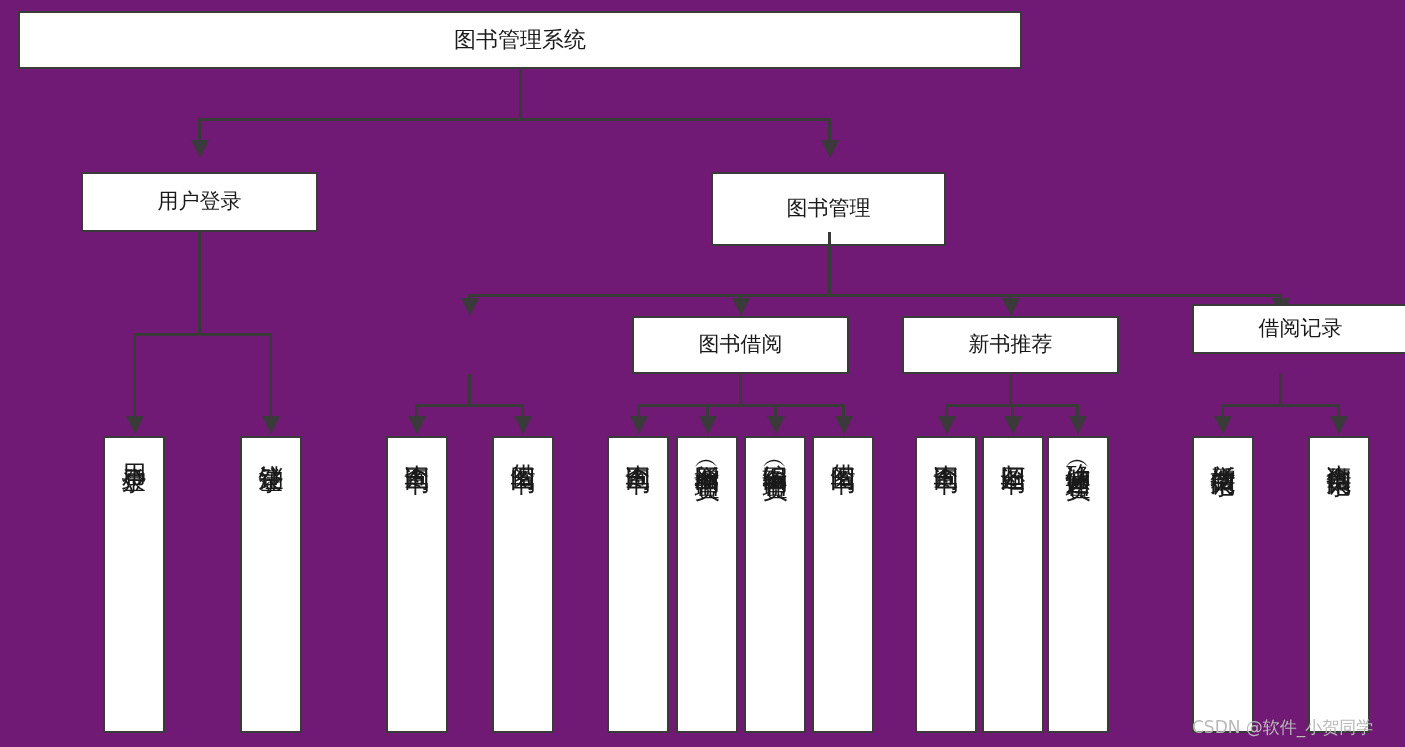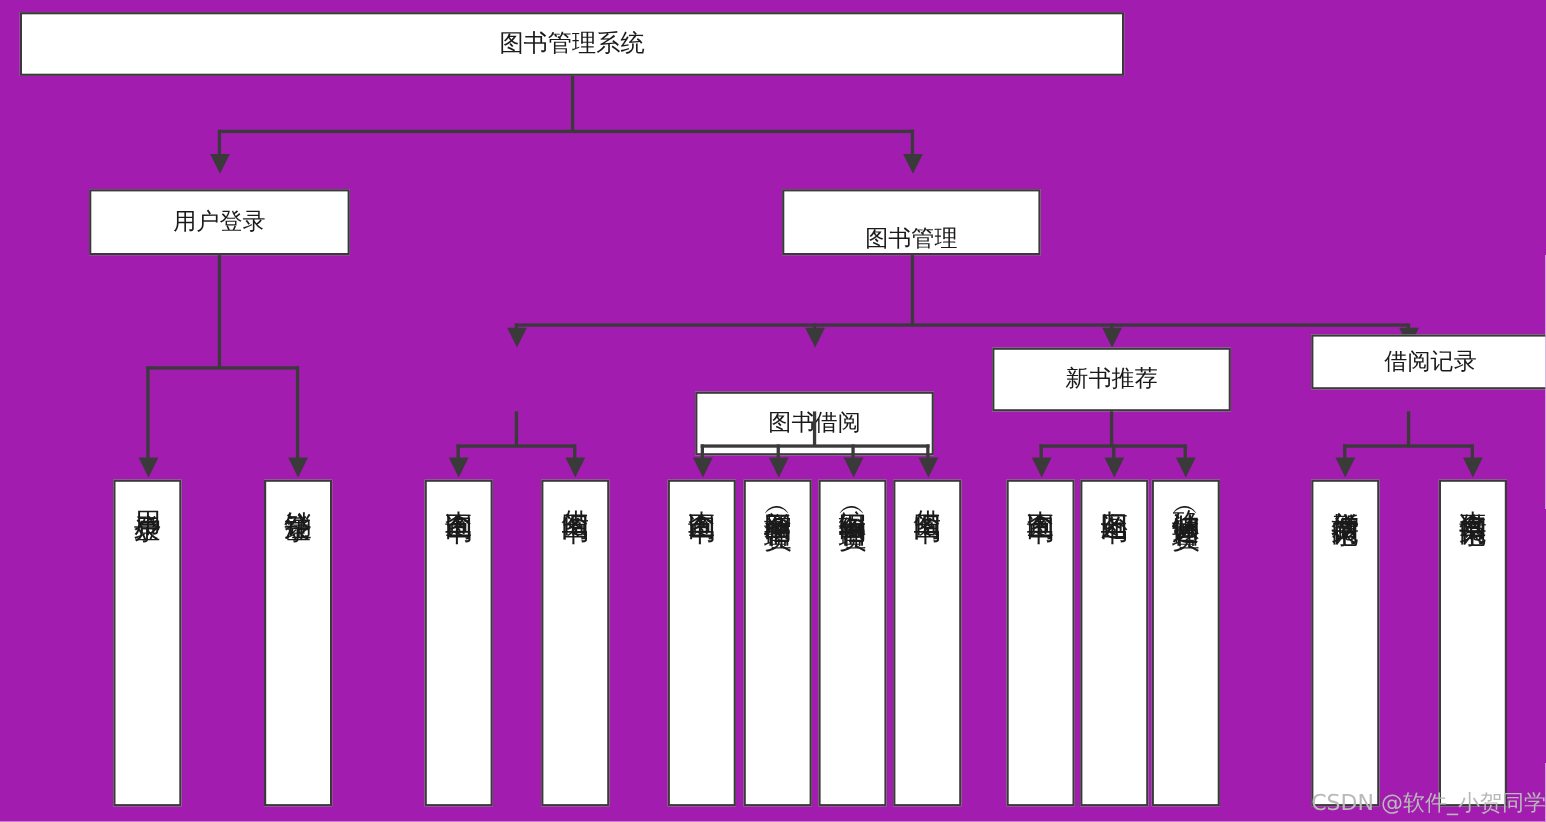--- a/index.html
+++ b/index.html
@@ -1,17 +1,17 @@
 <!DOCTYPE html>
 <html><head>
 <meta charset="utf-8">
 <style>
   html,body{margin:0;padding:0;background:#ffffff;}
   body{font-family:"DejaVu Sans","Liberation Sans",sans-serif;}
-  #canvas{position:relative;width:1405px;height:747px;background:#a21caf;overflow:hidden;}
+  #canvas{position:relative;width:1405px;height:747px;background:#701a75;overflow:hidden;}
 
   .node{
     position:absolute;
     box-sizing:border-box;
     border:2px solid #3a3a3a;
     background:#ffffff;
     display:flex;
     align-items:center;
     justify-content:center;
     color:#1a1a1a;
@@ -45,21 +45,21 @@
     position:absolute;
     width:0;height:0;
     border-left:9px solid transparent;
     border-right:9px solid transparent;
     border-top:18px solid #3a3a3a;
   }
 
   #watermark{
     position:absolute;
     color:#b9b9b9;
-    font-size:20px;
+    font-size:17px;
     white-space:nowrap;
     user-select:none;
   }
 </style>
 </head>
 <body>
 
 <div id="canvas">
 
   <div class="node h-node title-node" style="left:18px;top:11px;width:1004px;height:58px;">
@@ -72,21 +72,21 @@
 
   <div class="ln v" style="left:198px;top:118px;height:24px;"></div>
   <div class="arw" style="left:191px;top:140px;"></div>
   <div class="ln v" style="left:828px;top:118px;height:24px;"></div>
   <div class="arw" style="left:821px;top:140px;"></div>
 
   <div class="node h-node" style="left:81px;top:172px;width:237px;height:60px;">
     <span class="lbl">用户登录</span>
   </div>
 
-  <div class="node h-node" style="left:711px;top:172px;width:235px;height:60px;align-items:flex-end;">
+  <div class="node h-node" style="left:711px;top:172px;width:235px;height:74px;">
     <span class="lbl">图书管理</span>
   </div>
 
   <div class="ln v" style="left:198px;top:232px;height:103px;"></div>
   <div class="ln h" style="left:133px;top:333px;width:138px;"></div>
   <div class="ln v" style="left:133px;top:333px;height:85px;"></div>
   <div class="arw" style="left:126px;top:416px;"></div>
   <div class="ln v" style="left:269px;top:333px;height:85px;"></div>
   <div class="arw" style="left:262px;top:416px;"></div>
 
@@ -94,21 +94,21 @@
   <div class="ln h" style="left:468px;top:294px;width:812px;"></div>
   <div class="ln v" style="left:468px;top:294px;height:16px;"></div>
   <div class="arw" style="left:461px;top:298px;"></div>
   <div class="ln v" style="left:739px;top:294px;height:16px;"></div>
   <div class="arw" style="left:732px;top:298px;"></div>
   <div class="ln v" style="left:1009px;top:294px;height:16px;"></div>
   <div class="arw" style="left:1002px;top:298px;"></div>
   <div class="ln v" style="left:1279px;top:294px;height:16px;"></div>
   <div class="arw" style="left:1272px;top:298px;"></div>
 
-  <div class="node h-node" style="left:632px;top:316px;width:217px;height:58px;margin-top:40px;">
+  <div class="node h-node" style="left:632px;top:316px;width:217px;height:58px;">
     <span class="lbl">图书借阅</span>
   </div>
   <div class="node h-node" style="left:902px;top:316px;width:217px;height:58px;">
     <span class="lbl">新书推荐</span>
   </div>
   <div class="node h-node" style="left:1172px;top:304px;width:217px;height:50px;margin-left:20px;">
     <span class="lbl">借阅记录</span>
   </div>
 
   <div class="ln v" style="left:468px;top:374px;height:32px;"></div>

